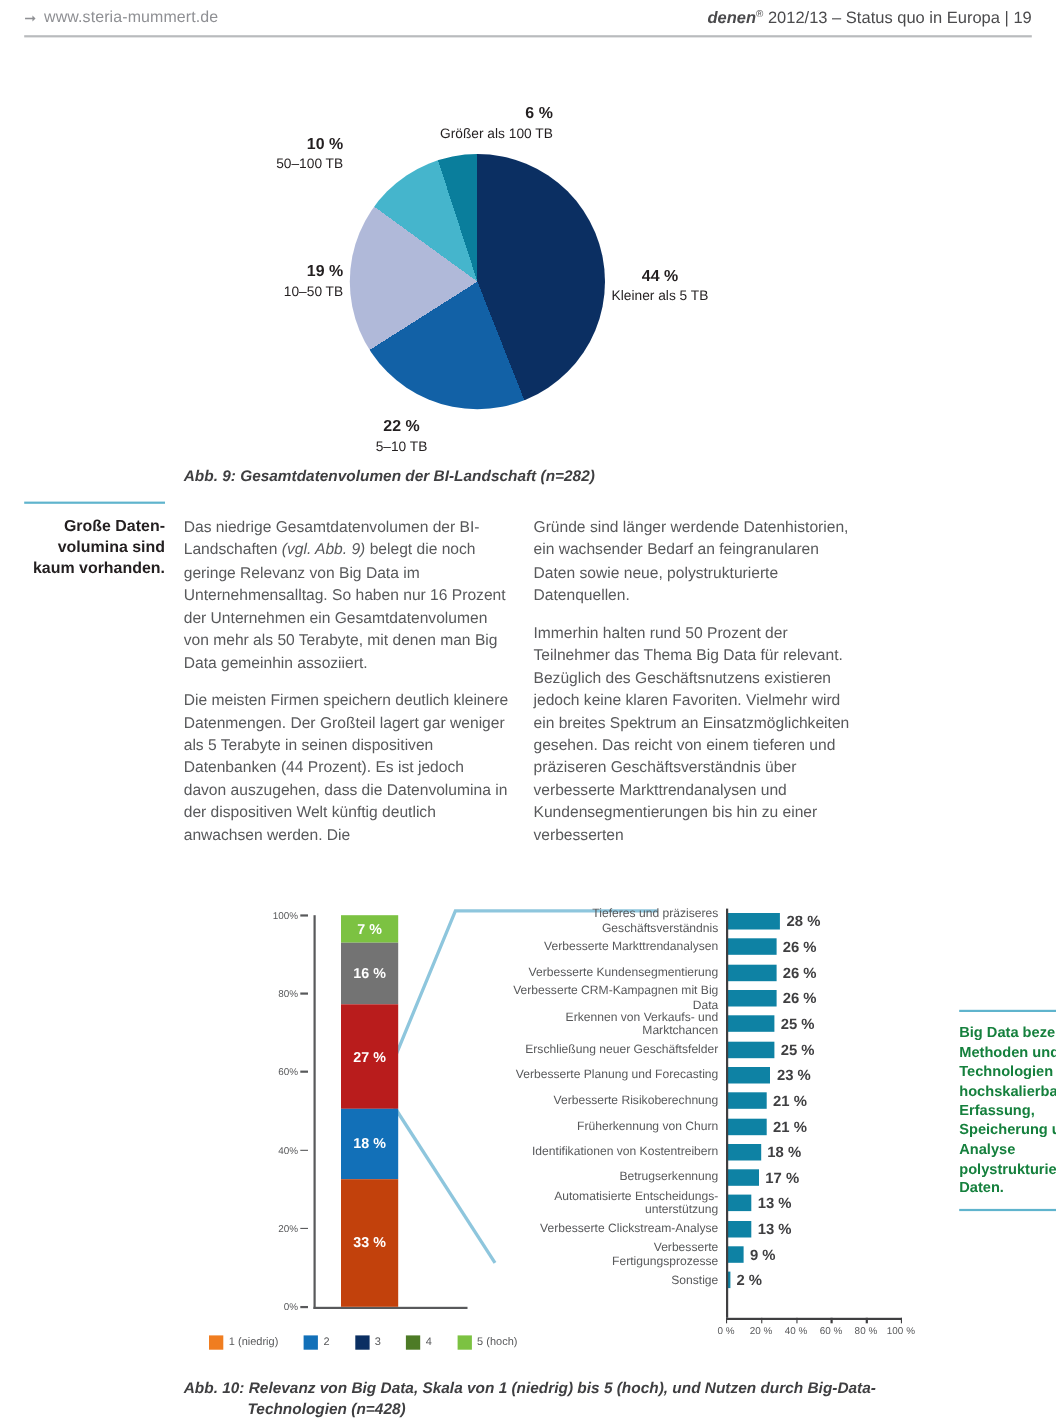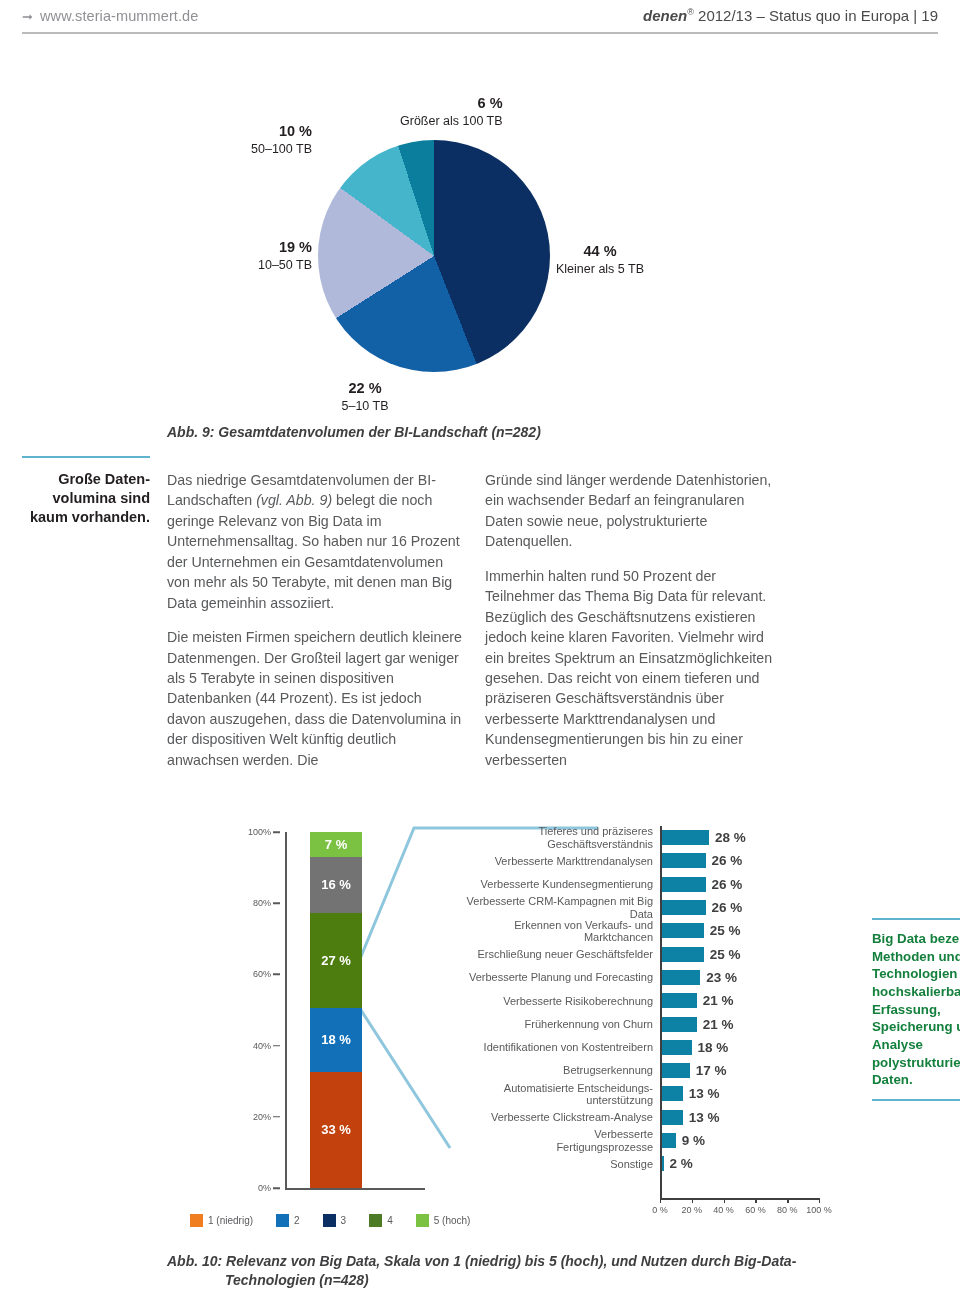--- a/index.html
+++ b/index.html
@@ -247,21 +247,21 @@
       <div class="ytick-mark" style="top:284.8px;"></div>
       <div class="ytick" style="top:356px;">0%</div>
       <div class="ytick-mark" style="top:356px;"></div>
     </div>
     <div id="yaxis-line"></div>
     <div id="xaxis-line"></div>
 
     <div id="stack">
       <div class="seg" style="height:24.92px;background:#7cc242;">7 %</div>
       <div class="seg" style="height:56.96px;background:#737373;">16 %</div>
-      <div class="seg" style="height:96.12px;background:#4d7c0f;">27 %</div>
+      <div class="seg" style="height:96.12px;background:#b91c1c;">27 %</div>
       <div class="seg" style="height:64.08px;background:#1270b8;">18 %</div>
       <div class="seg" style="height:117.48px;background:#c2410c;">33 %</div>
     </div>
   </div>
 
   <div id="legend">
     <div class="legend-item">
       <span class="legend-swatch" style="background:#f07d20;"></span>
       <span>1 (niedrig)</span>
     </div>

